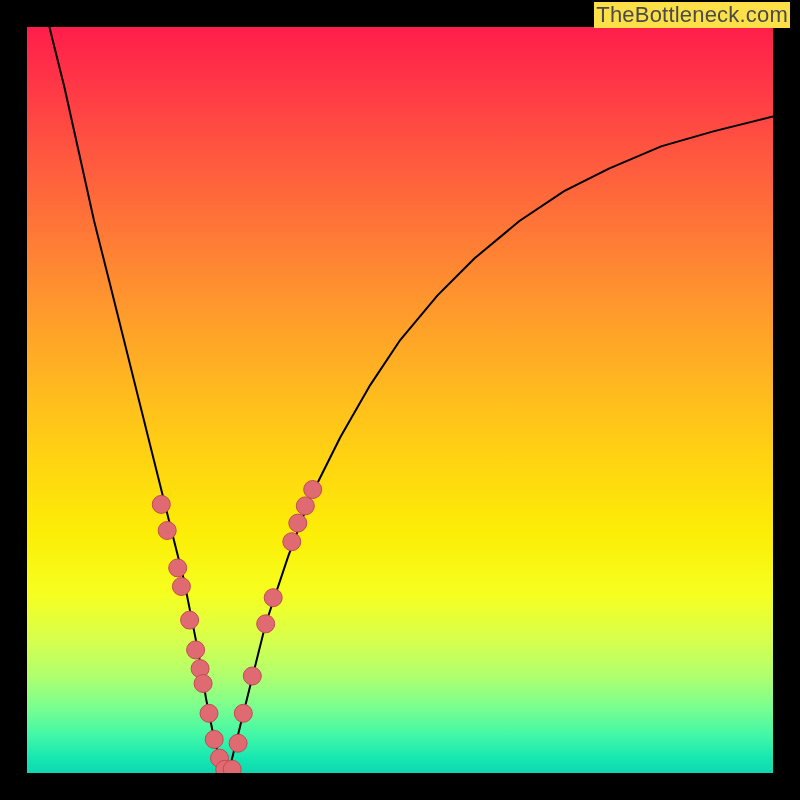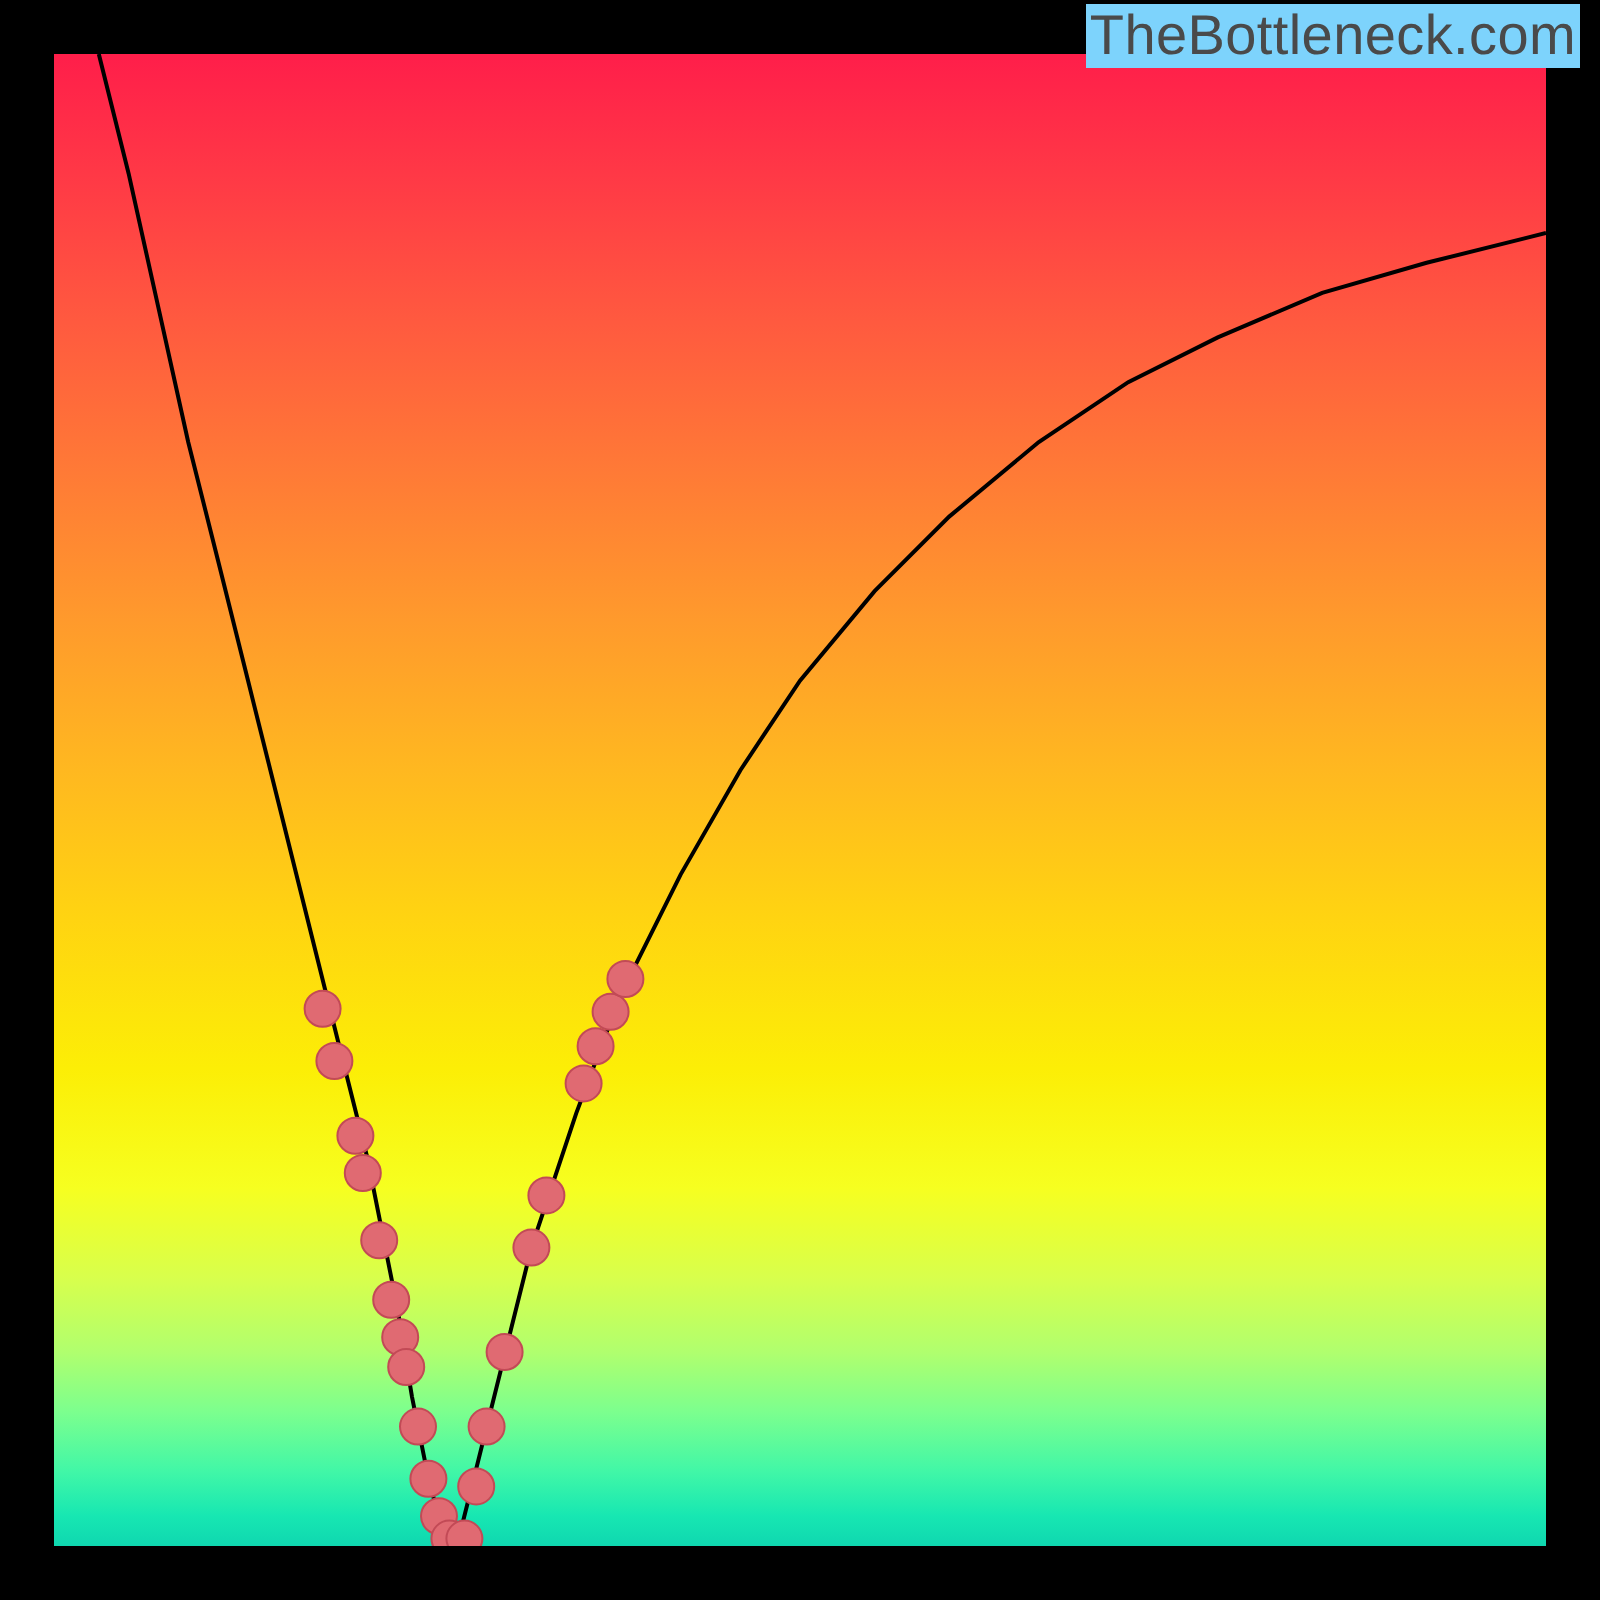--- a/index.html
+++ b/index.html
@@ -14,26 +14,26 @@
   .frame {
     position: relative;
     width: 800px;
     height: 800px;
     background: #000;
   }
   .watermark {
     position: absolute;
     top: 2px;
     right: 10px;
-    font-size: 28px;
+    font-size: 22px;
     font-weight: 500;
     color: #4a4a4a;
     letter-spacing: 0.2px;
     z-index: 5;
-    background: #7dd3fc;
+    background: #fde047;
     padding: 0 2px;
   }
   .plot-area {
     position: absolute;
     left: 27px;
     top: 27px;
     width: 746px;
     height: 746px;
     overflow: hidden;
   }

